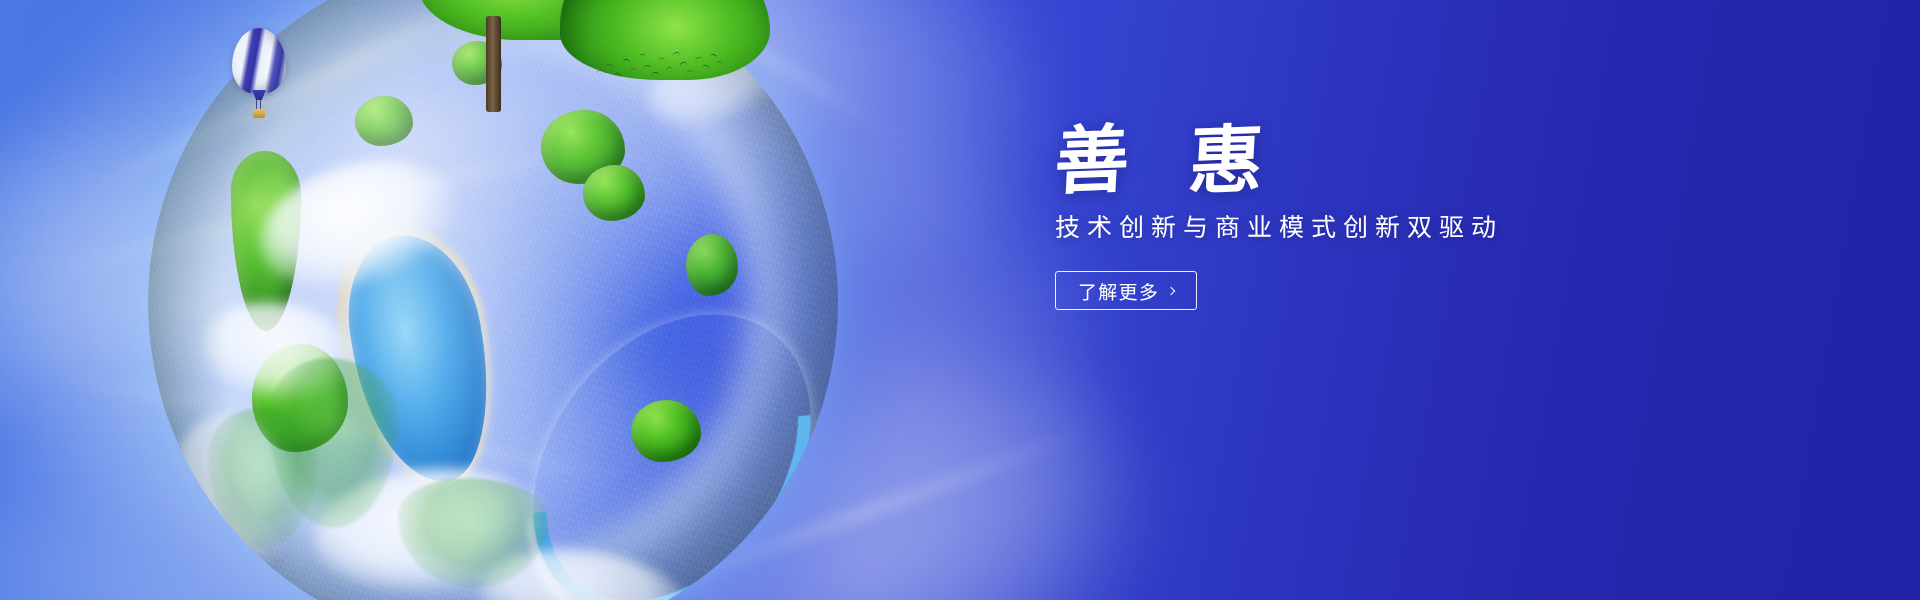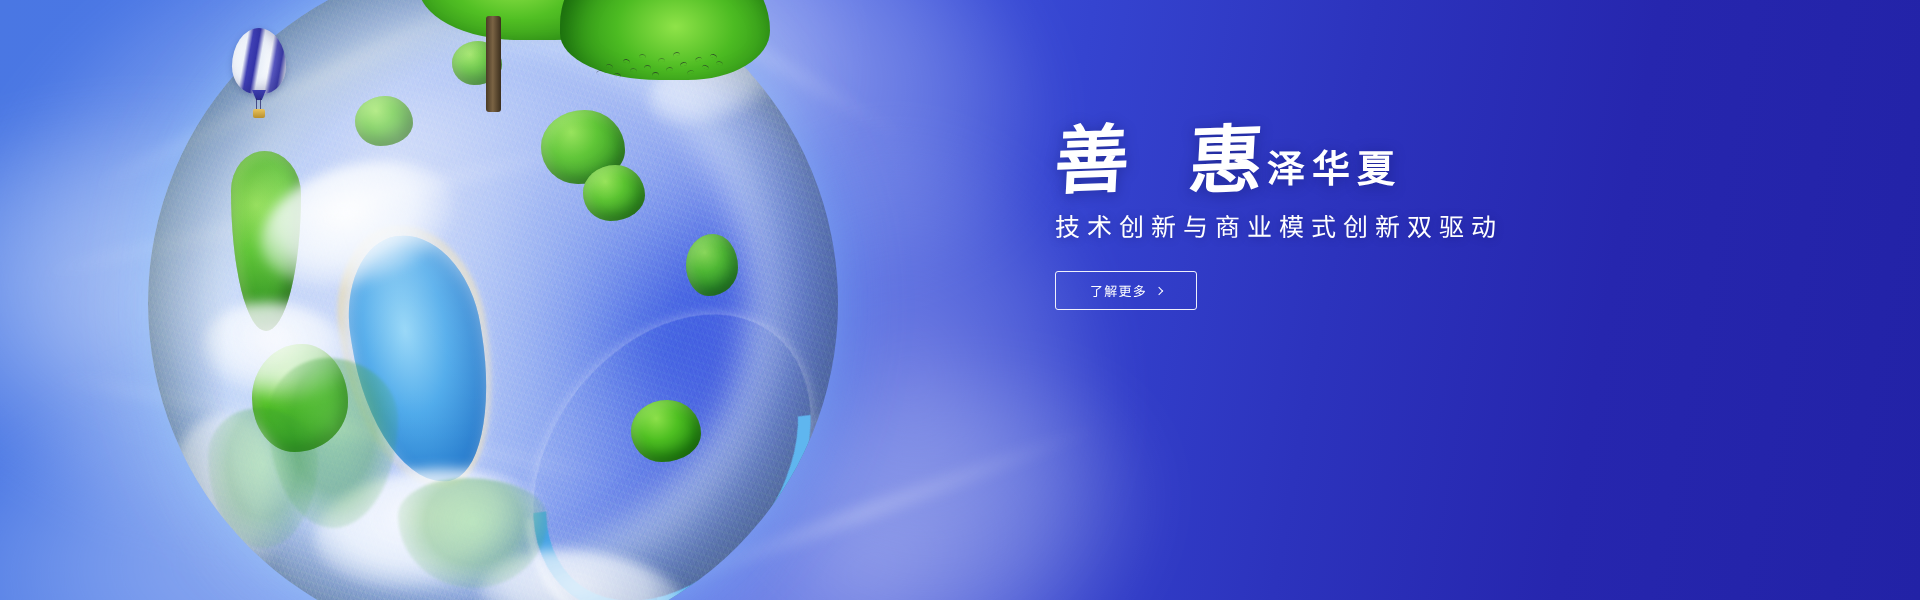--- a/index.html
+++ b/index.html
@@ -337,21 +337,21 @@
   .cta {
     display:inline-flex;
     align-items:center;
     justify-content:center;
     gap:11px;
     margin-top:28px;
     width:142px; height:39px;
     border:1px solid rgba(255,255,255,.92);
     border-radius:3px;
     color:#ffffff;
-    font-size:13px;
+    font-size:19px;
     letter-spacing:1.2px;
     background:transparent;
     cursor:pointer;
     user-select:none;
   }
   .cta .chev {
     display:inline-block;
     width:6px; height:6px;
     border-top:1.4px solid #fff;
     border-right:1.4px solid #fff;
@@ -448,21 +448,20 @@
       <span class="bird" style="left: 118px; top: 6px; --r: 15deg; opacity: 0.9;"></span>
       <span class="bird" style="left: 124px; top: 13px; --r: 12deg; opacity: 0.53;"></span>
     </div>
 
   <div class="content">
 
     <div class="headline">
       <span class="hl-big">善</span>
       <span class="hl-gap"></span>
       <span class="hl-big">惠</span>
-      <span class="hl-small">泽华夏</span>
     </div>
 
     <div class="subtitle">技术创新与商业模式创新双驱动</div>
 
 
     <div class="cta">
       <span>了解更多</span>
       <span class="chev"></span>
     </div>
 

